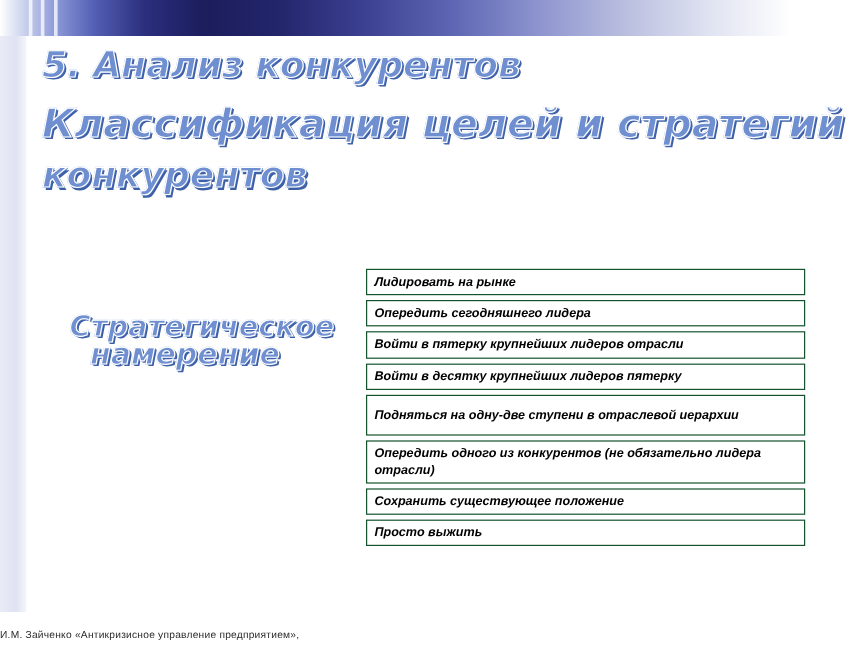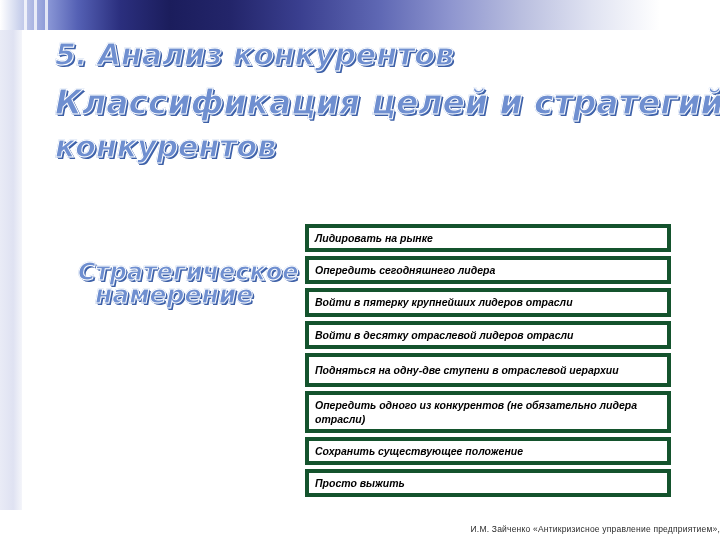--- a/index.html
+++ b/index.html
@@ -70,38 +70,37 @@
     white-space: nowrap;
     line-height: 1.0;
     -webkit-text-stroke: 1px #ffffff;
     text-shadow:
       1px 1px 0 #4a6fb8,
       2px 2px 0 #3d5fa5,
       0 0 1px #ffffff;
     background: linear-gradient(to bottom, #a9c2ea 0%, #7ea2da 40%, #4f79c4 100%);
     -webkit-background-clip: text;
     background-clip: text;
-    margin-left: 20px;
   }
   .title-1 { left: 35px; top: 40px;  font-size: 30px; }
   .title-2 { left: 35px; top: 86px;  font-size: 33px; }
   .title-3 { left: 35px; top: 132px; font-size: 30px; font-style: italic; }
 
   .subtitle-1 { left: 58px; top: 260px; font-size: 24px; }
   .subtitle-2 { left: 75px; top: 282px; font-size: 25px; }
 
   
   .boxes {
     position: absolute;
     left: 305px;
     top: 224px;
     width: 366px;
   }
   .box {
-    border: 4px solid #14532d;
+    border: 1px solid #14532d;
     background: #ffffff;
     box-sizing: border-box;
     margin-bottom: 4px;
     padding: 3px 6px 3px 6px;
     font-family: "Liberation Sans", sans-serif;
     font-style: italic;
     font-weight: bold;
     font-size: 10.5px;
     color: #000000;
     line-height: 1.35;
@@ -110,21 +109,21 @@
     min-height: 20px;
   }
   .box.tall { min-height: 34px; }
 
   
   .footer {
     position: absolute;
     left: 0;
     top: 524px;
     width: 720px;
-    text-align: right;
+    text-align: left;
     font-family: "Liberation Sans", sans-serif;
     font-size: 8.5px;
     color: #2b2b2b;
     letter-spacing: 0.2px;
   }
 </style>
 </head>
 <body>
 
 <div class="top-bar">
@@ -139,20 +138,20 @@
 <div class="wordart title-2">Классификация целей и стратегий</div>
 <div class="wordart title-3">конкурентов</div>
 
 <div class="wordart subtitle-1">Стратегическое</div>
 <div class="wordart subtitle-2">намерение</div>
 
 <div class="boxes">
   <div class="box">Лидировать на рынке</div>
   <div class="box">Опередить сегодняшнего лидера</div>
   <div class="box">Войти в пятерку крупнейших лидеров отрасли</div>
-  <div class="box">Войти в десятку отраслевой лидеров отрасли</div>
+  <div class="box">Войти в десятку крупнейших лидеров пятерку</div>
   <div class="box tall">Подняться на одну-две ступени в отраслевой иерархии</div>
   <div class="box tall">Опередить одного из конкурентов (не обязательно лидера отрасли)</div>
   <div class="box">Сохранить существующее положение</div>
   <div class="box">Просто выжить</div>
 </div>
 
 <div class="footer">И.М. Зайченко «Антикризисное управление предприятием»,</div>
 
 </body></html>

